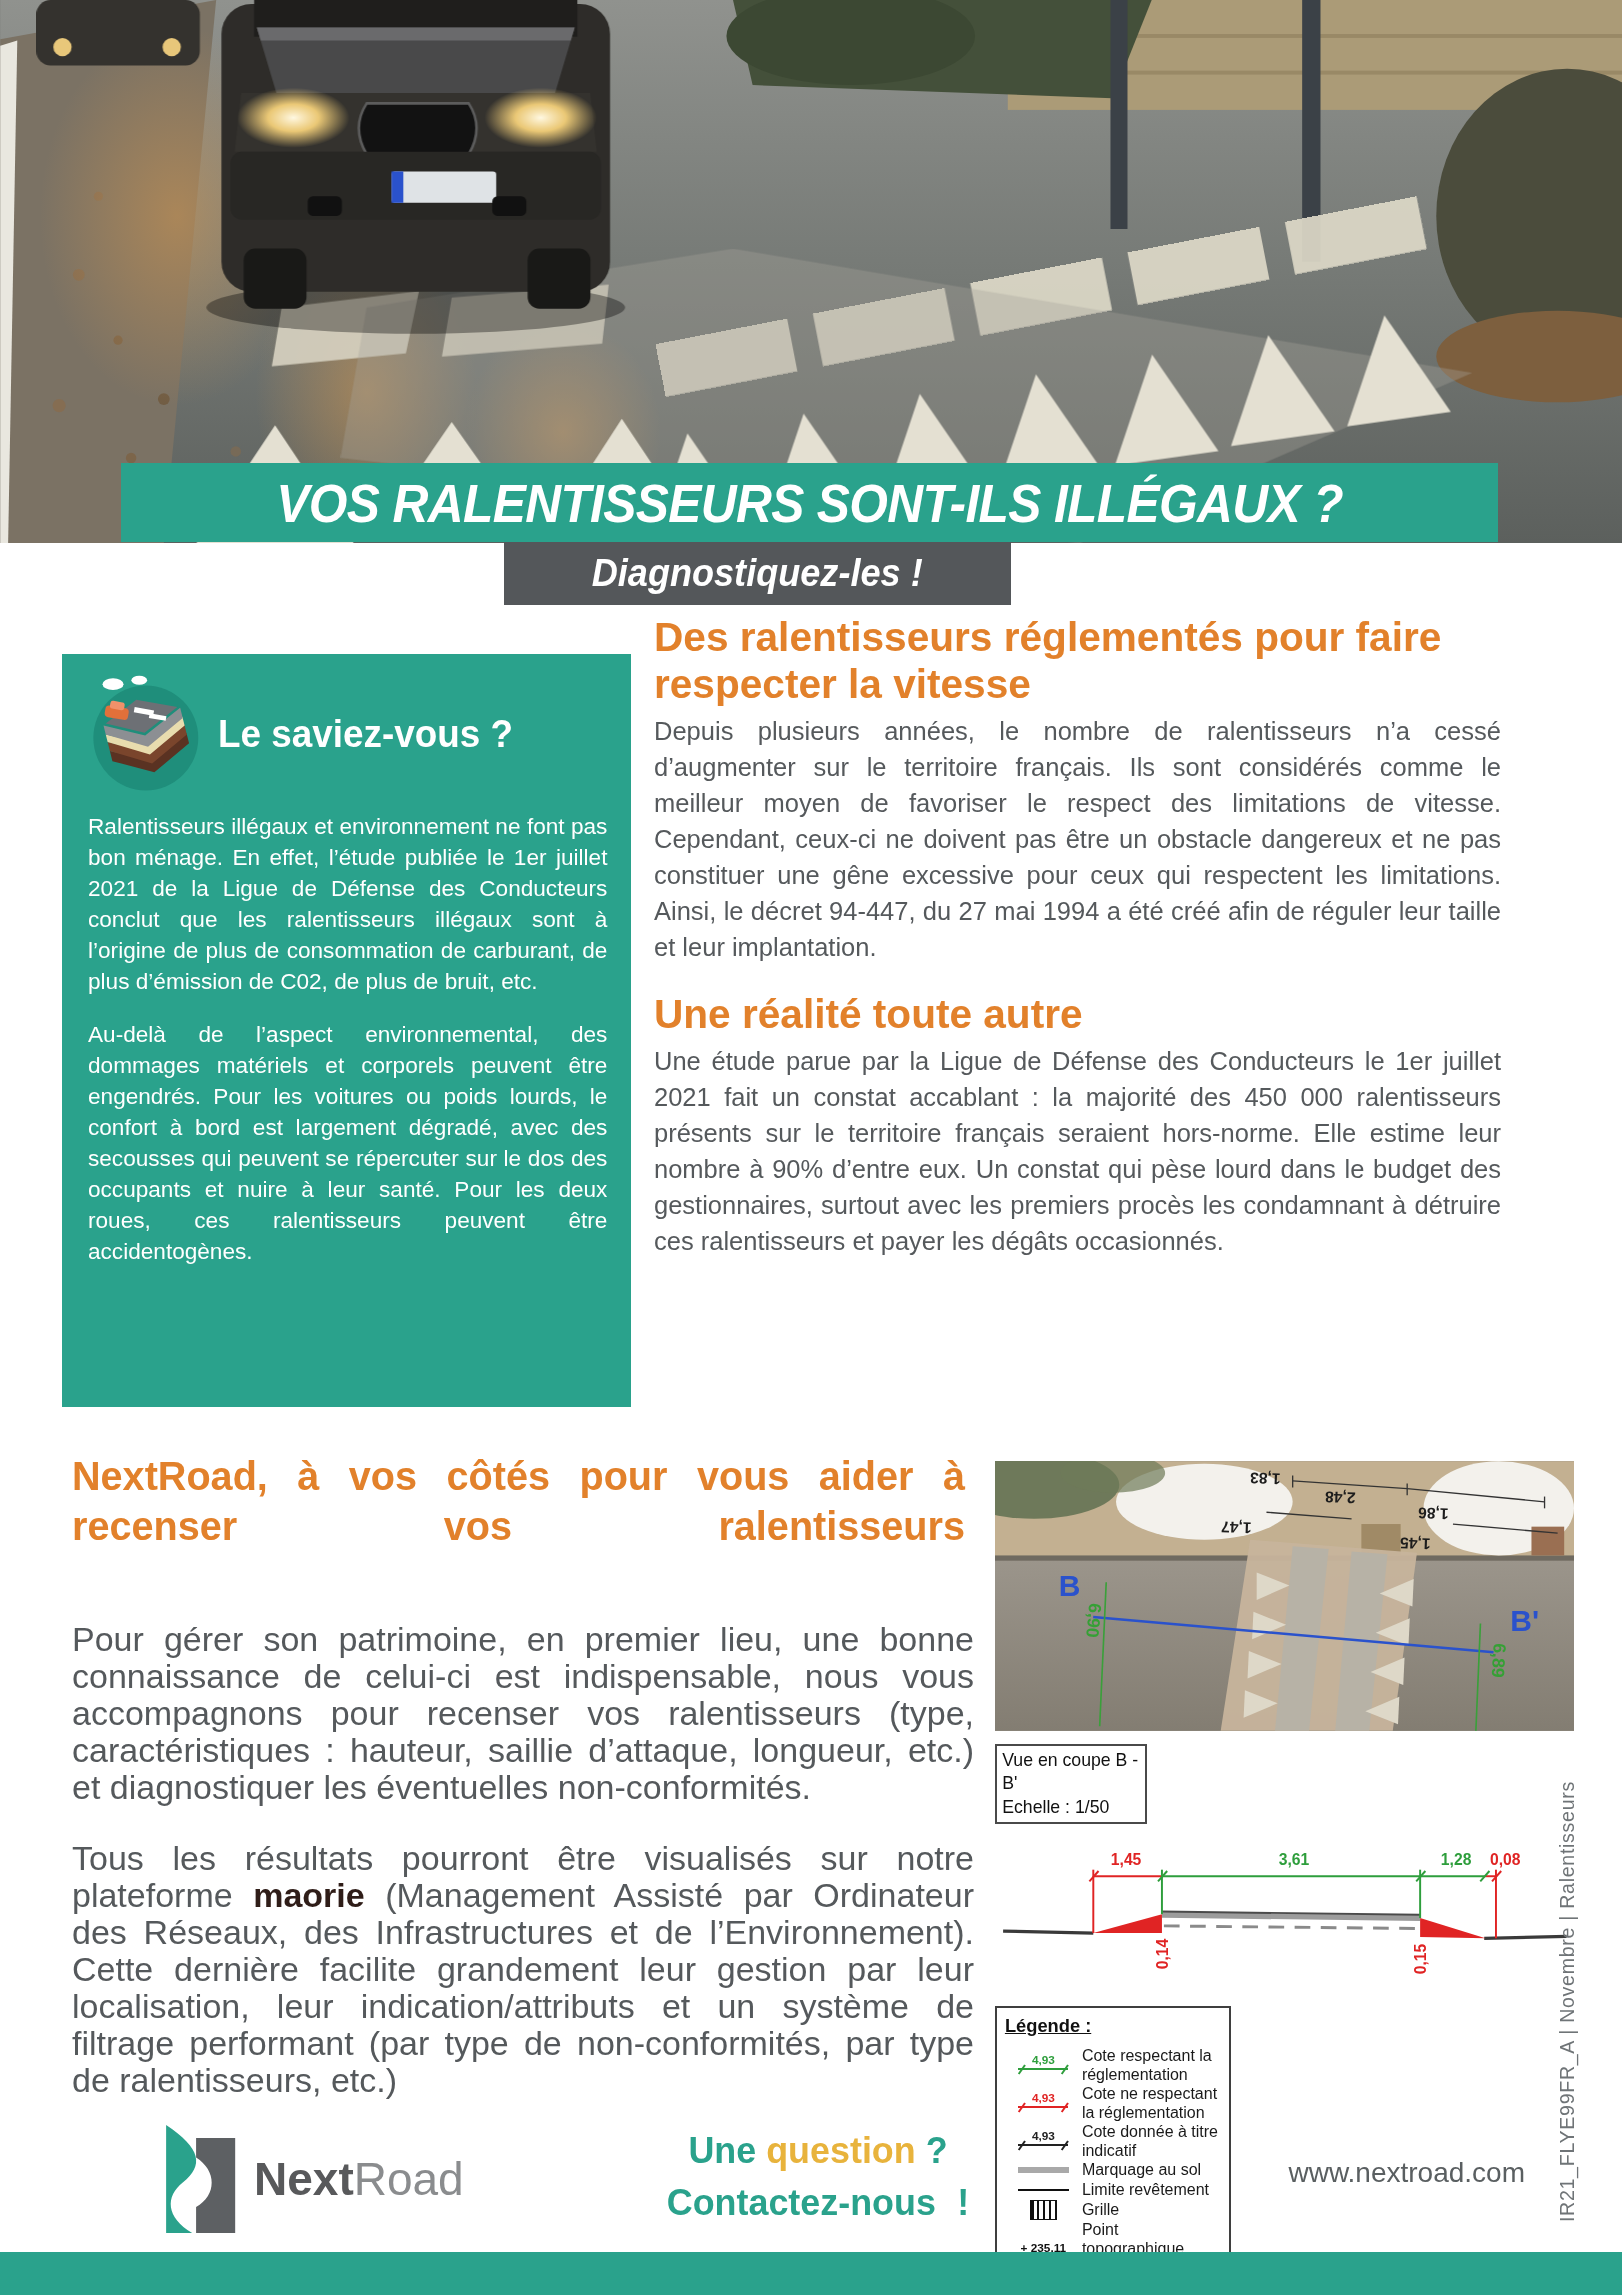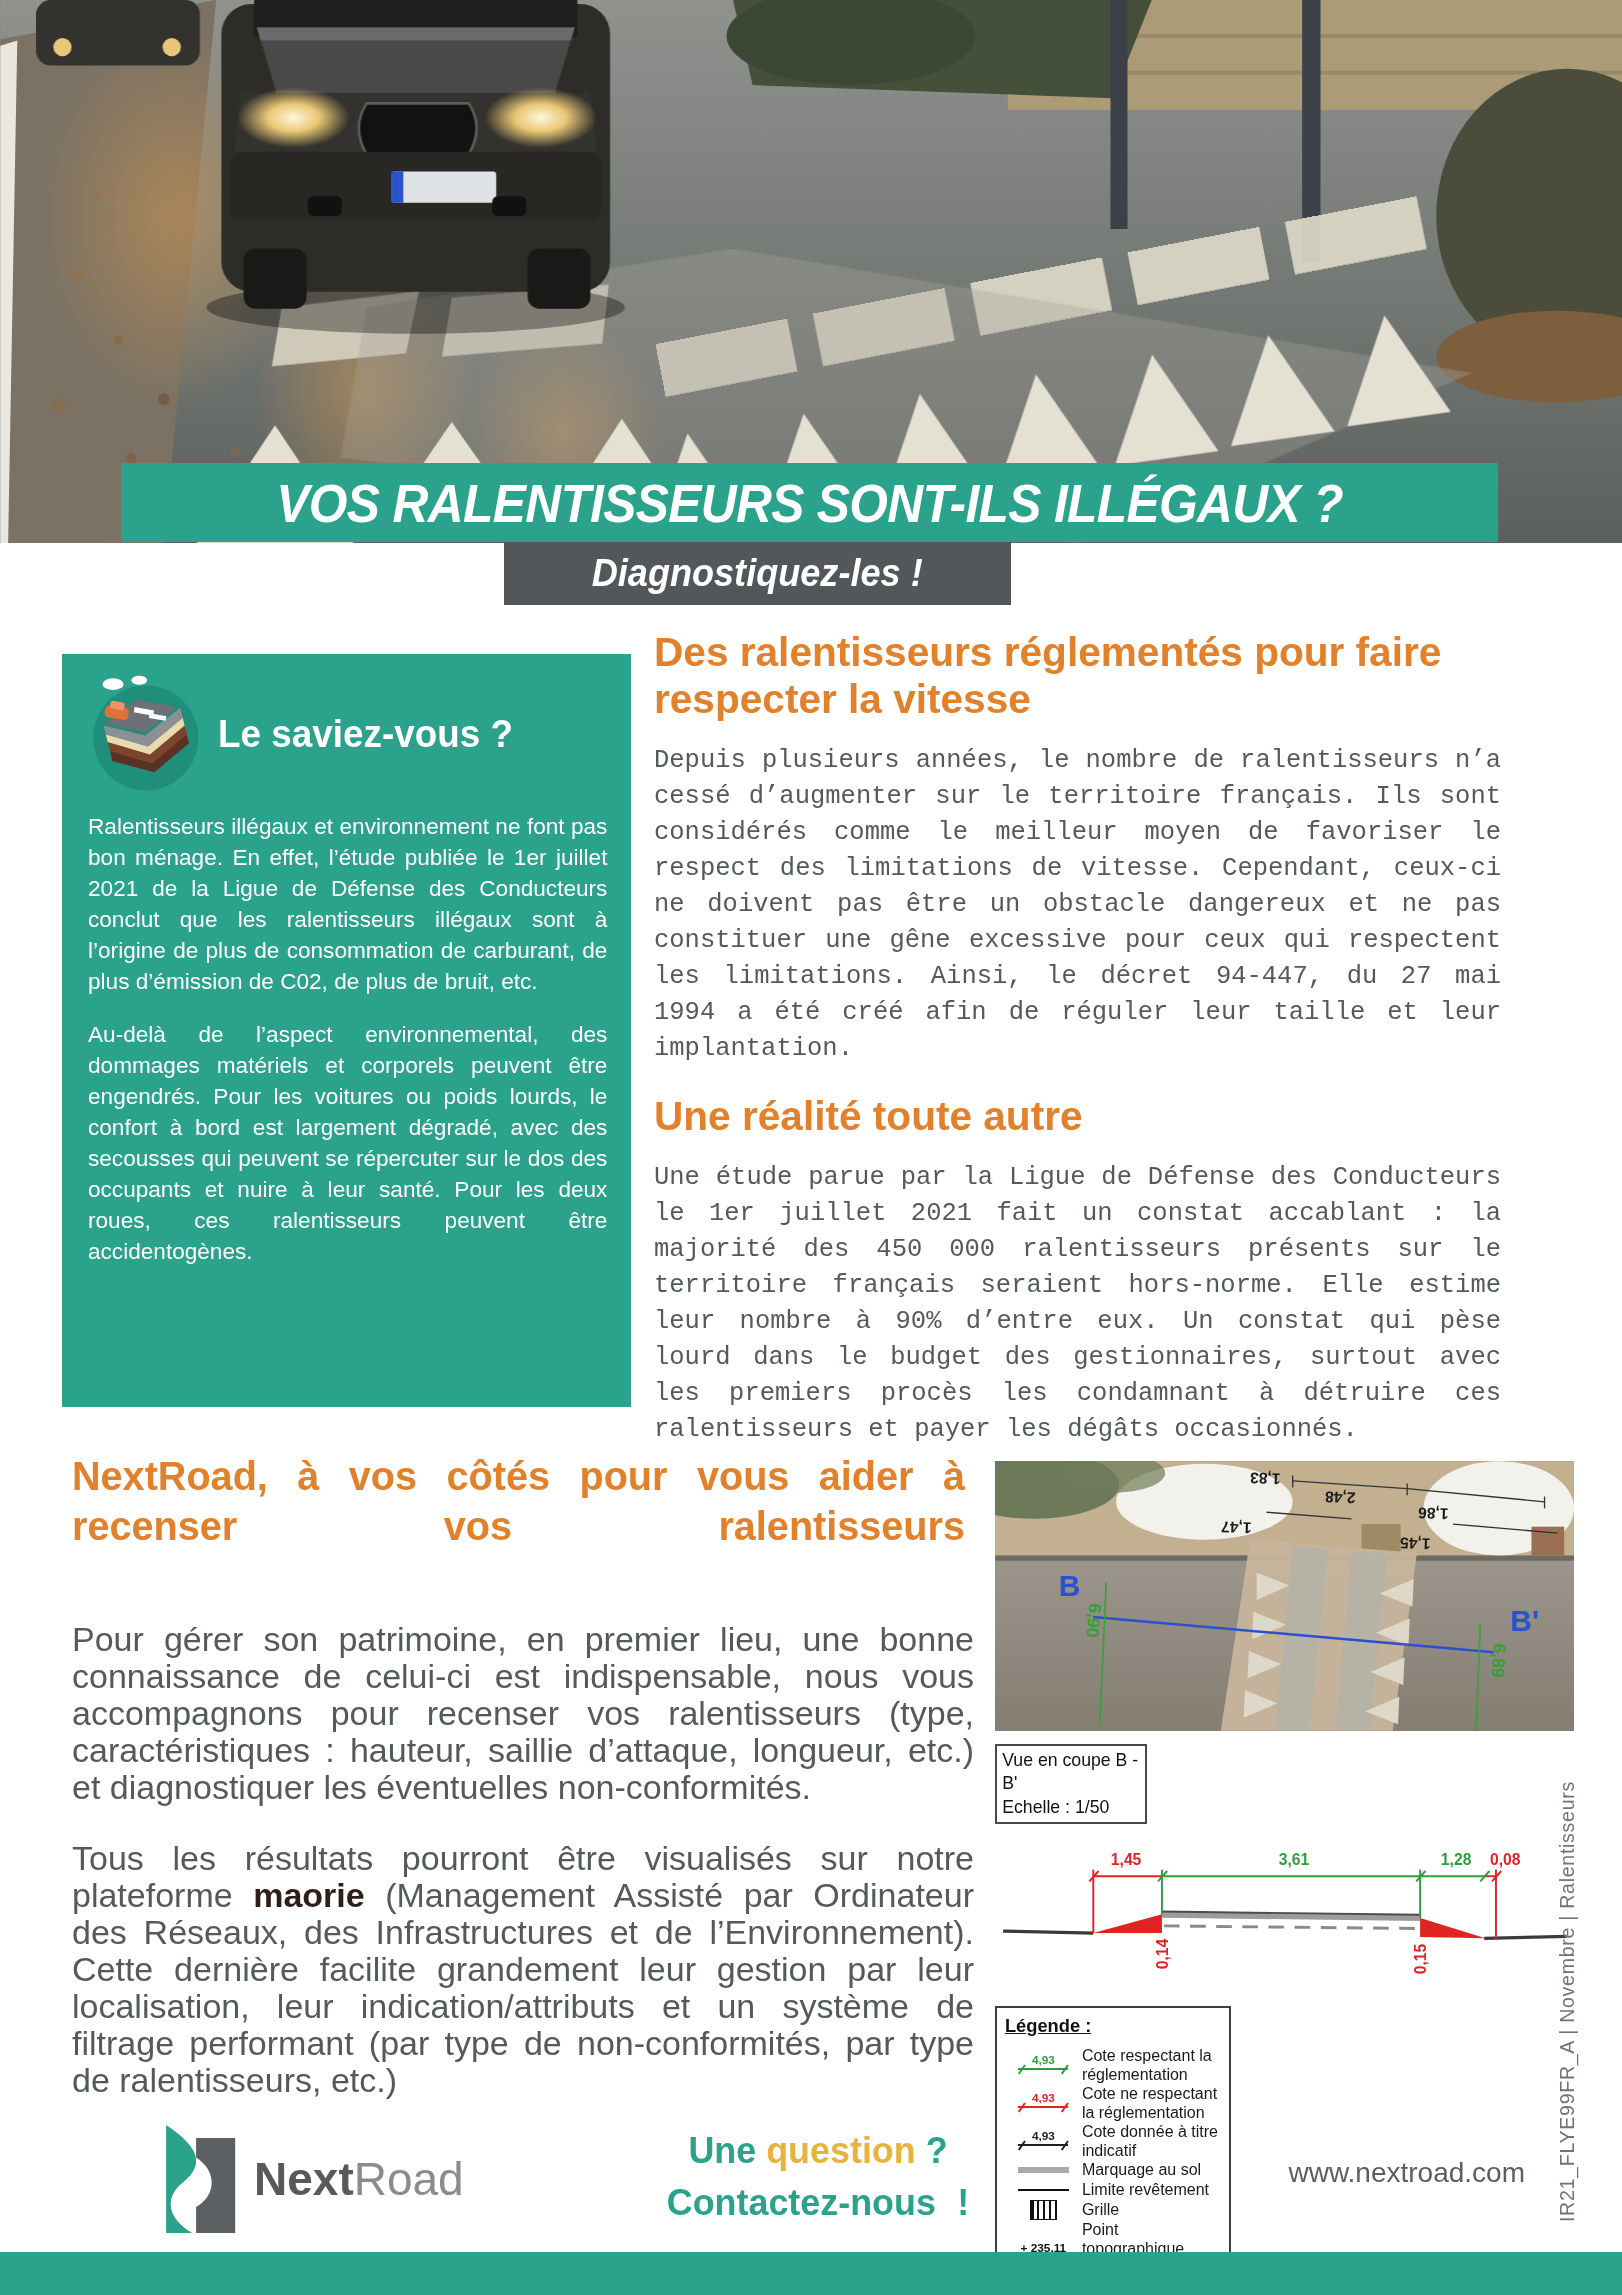--- a/index.html
+++ b/index.html
@@ -22,23 +22,23 @@
   
   .know-box { position:absolute; left:62px; top:654px; width:569px; height:753px;
     background:#2aa28c; color:#fff; padding:18.3px 23.6px 19.6px 26px; }
   .know-head { display:flex; align-items:center; gap:17px; height:124px; }
   .know-icon { position:relative; width:113px; height:118px; flex:0 0 auto; }
   .know-title { font-size:38px; font-weight:bold; transform:scaleX(0.97); transform-origin:left center; white-space:nowrap; }
   .know-box p { font-size:22.6px; line-height:31px; text-align:justify; margin-top:22px; }
   .know-box p.first { margin-top:14.4px; }
 
   
-  .right-col { position:absolute; left:654px; top:629px; width:847px; }
+  .right-col { position:absolute; left:654px; top:614px; width:847px; }
   .h-orange { color:#e2812b; font-weight:bold; font-size:41px; line-height:47px; transform:scaleX(0.99); transform-origin:left top; }
-  .right-col p { color:#55595c; font-size:25.5px; line-height:36px; text-align:justify; margin-top:20px;font-family:Liberation Mono, monospace; }
+  .right-col p { color:#55595c; font-size:25.5px; line-height:36px; text-align:justify; margin-top:5px; }
   .h2-gap { margin-top:26px; }
 
   
   .nr-section { position:absolute; left:72px; top:1451px; width:902px; }
   .nr-section .h-orange { font-size:40px; line-height:50px; text-align:justify; }
   .nr-section .h-orange::after { content:""; display:inline-block; width:100%; }
   .nr-section p { color:#55595c; font-size:34px; line-height:37px; text-align:justify; margin-top:19.6px; }
   .nr-section p.second { margin-top:34px; }
   .brand-maorie { font-weight:bold; color:#2f1d18; }
 

